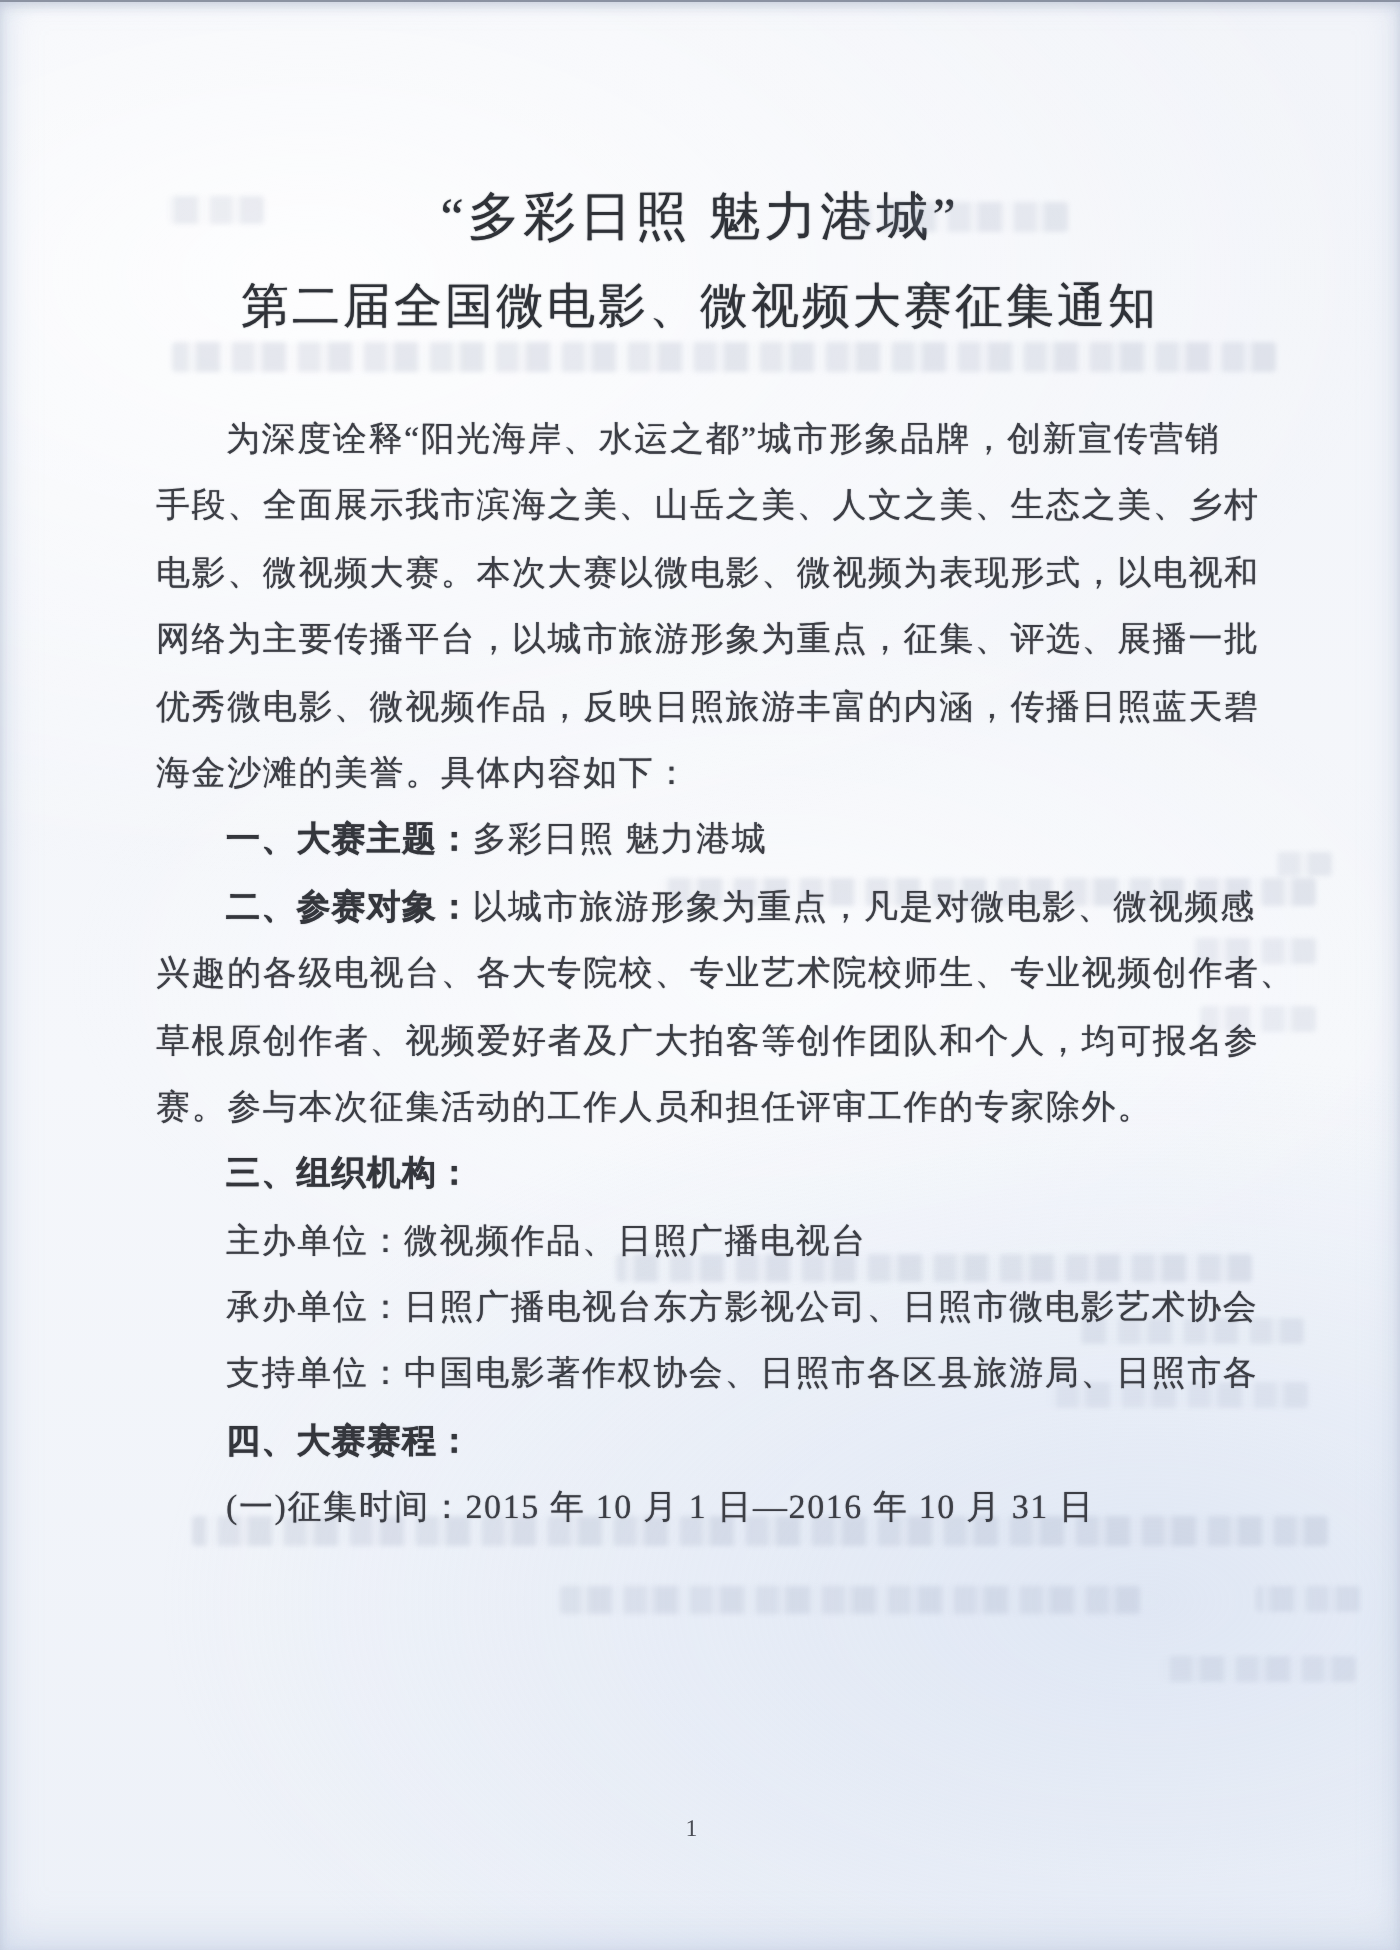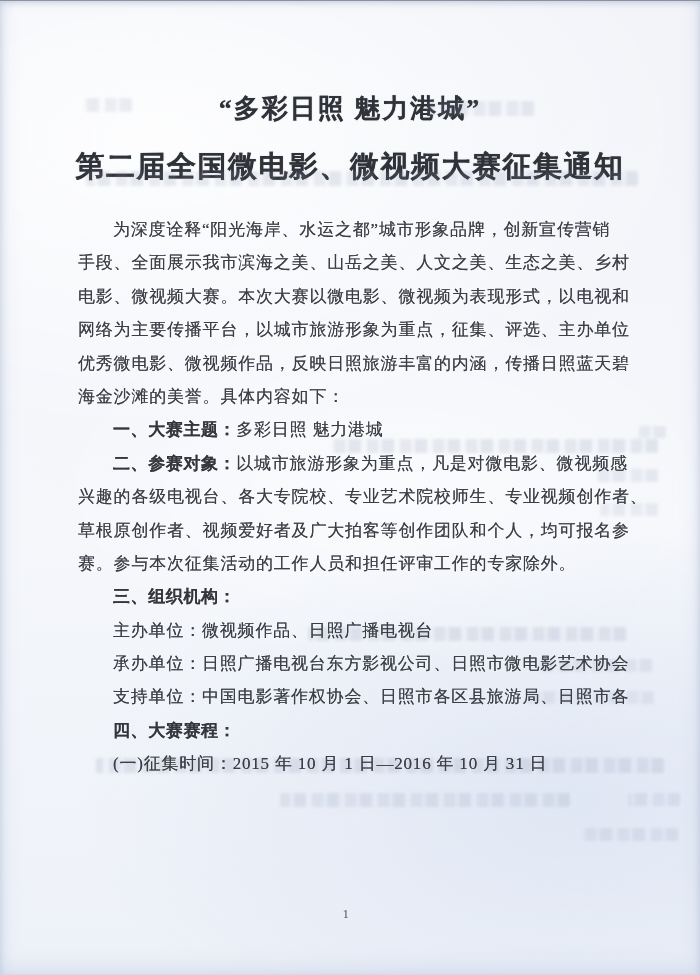--- a/index.html
+++ b/index.html
@@ -18,33 +18,32 @@
     box-shadow:
       inset 0 2px 5px rgba(150,160,182,0.30),
       inset 0 -8px 20px rgba(178,193,220,0.35),
       inset 4px 0 10px rgba(198,208,226,0.22),
       inset -3px 0 8px rgba(198,208,226,0.18);
     border-top:1px solid rgba(106,114,132,0.75);
   }
   .title-block{
     position:absolute;top:86px;left:0;width:700px;
     text-align:center;color:#2f3238;
-    font-weight:bold;
+    font-weight:normal;
   }
   .title-line1{
     font-size:26px;letter-spacing:2px;line-height:44px;
     text-shadow:0 0 0.7px rgba(47,50,56,0.85);
   }
   .title-line2{
-    font-size:29px;letter-spacing:1.5px;line-height:46px;
+    font-size:24px;letter-spacing:1.5px;line-height:46px;
     text-shadow:0 0 0.7px rgba(47,50,56,0.85);
-    margin-top:12px;
   }
   .doc-body{
-    position:absolute;left:78px;top:212px;width:566px;
+    position:absolute;left:78px;top:202px;width:566px;
     color:#3c3e45;
   }
   .line{
     height:33.4px;line-height:33.4px;
     font-size:17px;letter-spacing:0.8px;
     white-space:nowrap;
     text-shadow:0 0 0.6px rgba(60,62,69,0.75);
   }
   .line.indent{padding-left:35px;}
   .lead{
@@ -93,21 +92,21 @@
   <div class="ghost" style="top:690px;left:524px;width:130px;height:13px;opacity:.4;"></div>
   <div class="ghost" style="top:757px;left:96px;width:568px;height:15px;opacity:.55;"></div>
   <div class="ghost" style="top:792px;left:280px;width:290px;height:14px;opacity:.5;"></div>
   <div class="ghost" style="top:792px;left:628px;width:52px;height:13px;opacity:.45;"></div>
   <div class="ghost" style="top:827px;left:580px;width:98px;height:13px;opacity:.45;"></div>
 
   <div class="doc-body">
       <div class="line indent"><span>为深度诠释“阳光海岸、水运之都”城市形象品牌，创新宣传营销</span></div>
       <div class="line"><span>手段、全面展示我市滨海之美、山岳之美、人文之美、生态之美、乡村</span></div>
       <div class="line"><span>电影、微视频大赛。本次大赛以微电影、微视频为表现形式，以电视和</span></div>
-      <div class="line"><span>网络为主要传播平台，以城市旅游形象为重点，征集、评选、主办单位</span></div>
+      <div class="line"><span>网络为主要传播平台，以城市旅游形象为重点，征集、评选、展播一批</span></div>
       <div class="line"><span>优秀微电影、微视频作品，反映日照旅游丰富的内涵，传播日照蓝天碧</span></div>
       <div class="line"><span>海金沙滩的美誉。具体内容如下：</span></div>
       <div class="line indent"><span class="lead">一、大赛主题：</span><span>多彩日照 魅力港城</span></div>
       <div class="line indent"><span class="lead">二、参赛对象：</span><span>以城市旅游形象为重点，凡是对微电影、微视频感</span></div>
       <div class="line"><span>兴趣的各级电视台、各大专院校、专业艺术院校师生、专业视频创作者、</span></div>
       <div class="line"><span>草根原创作者、视频爱好者及广大拍客等创作团队和个人，均可报名参</span></div>
       <div class="line"><span>赛。参与本次征集活动的工作人员和担任评审工作的专家除外。</span></div>
       <div class="line indent"><span class="lead">三、组织机构：</span></div>
       <div class="line indent"><span>主办单位：微视频作品、日照广播电视台</span></div>
       <div class="line indent"><span>承办单位：日照广播电视台东方影视公司、日照市微电影艺术协会</span></div>

